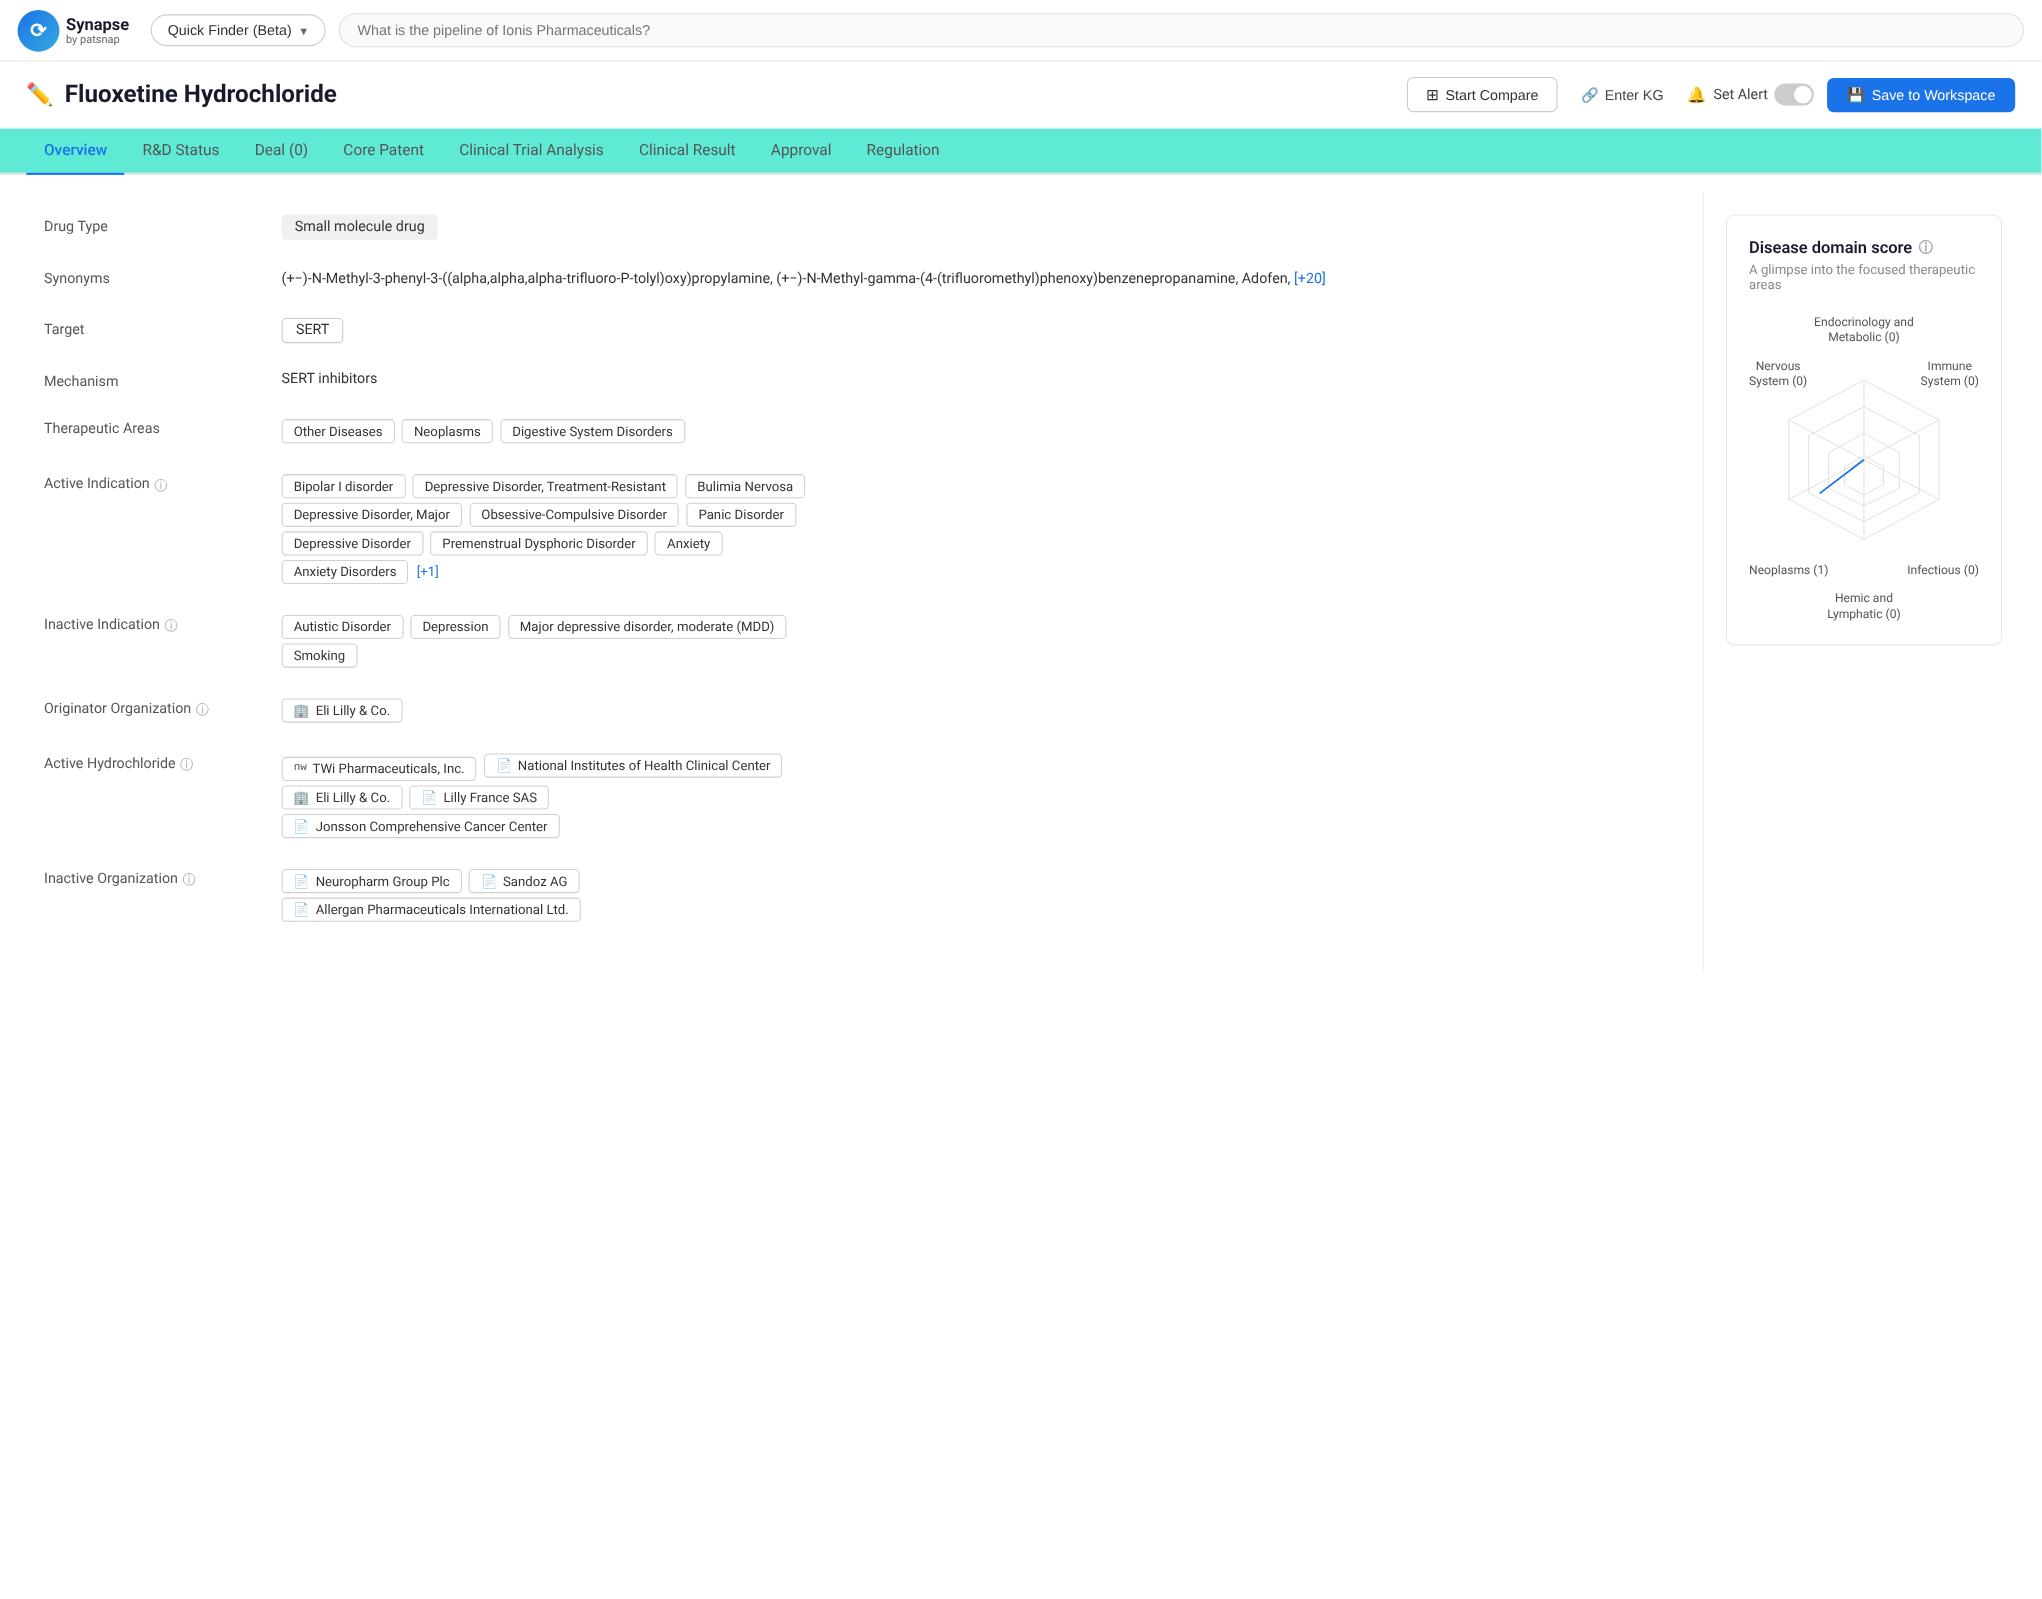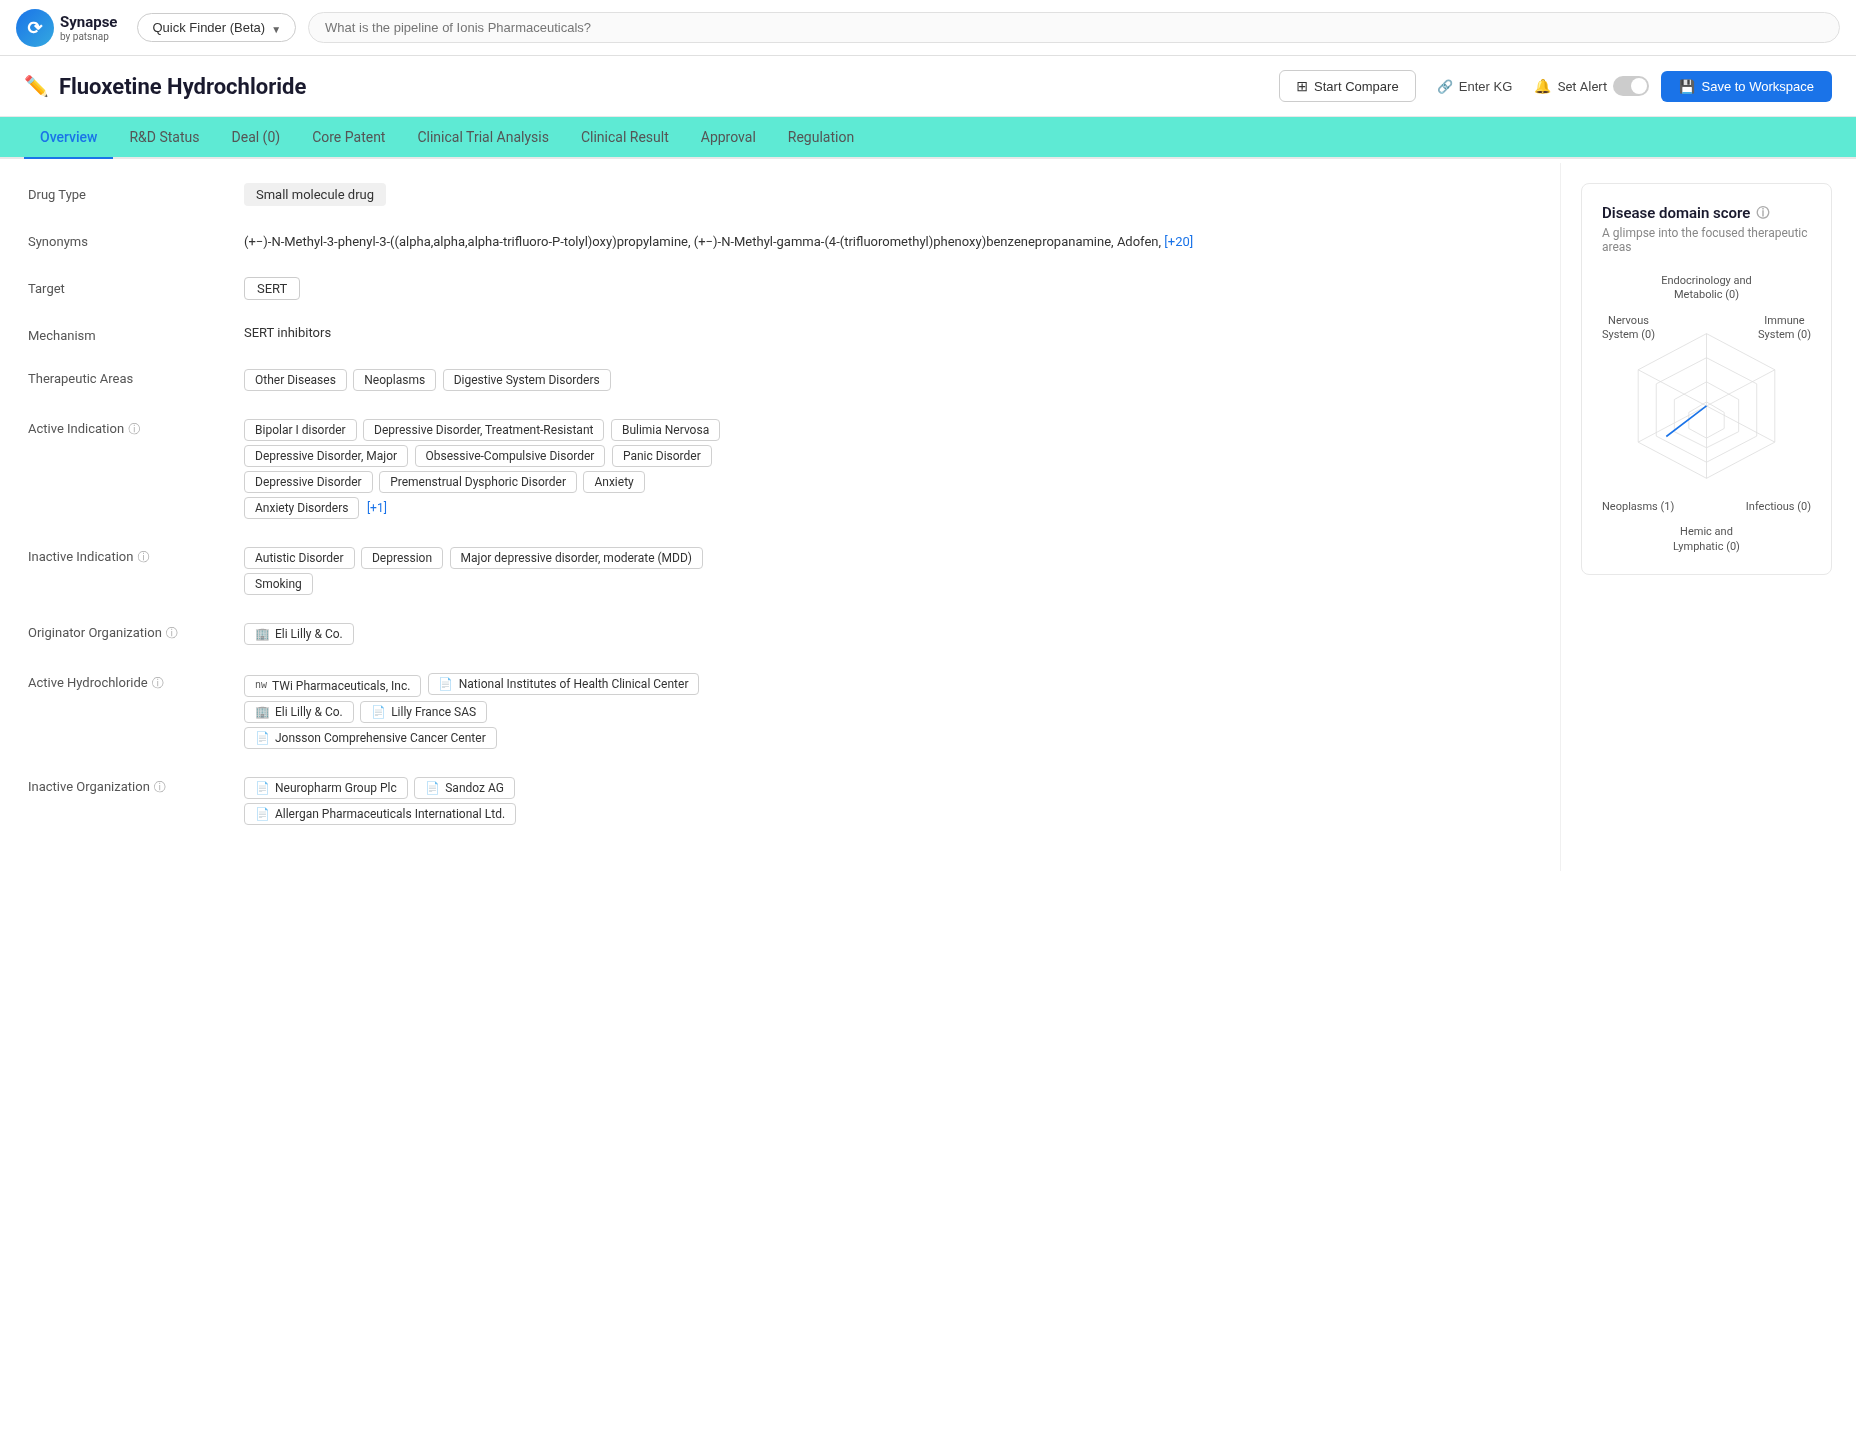--- a/index.html
+++ b/index.html
@@ -66,21 +66,21 @@
       display: flex; border-bottom: 2px solid #e8e8e8; padding: 0 24px; background: #5eead4;
     }
     .tab {
       padding: 12px 16px; cursor: pointer; font-size: 14px; color: #555; border-bottom: 2px solid transparent;
       margin-bottom: -2px; text-decoration: none;
     }
     .tab.active { color: #1a73e8; border-bottom-color: #1a73e8; font-weight: 500; }
 
     
     .main-content {
-      display: flex; padding: 4px; gap: 0;
+      display: flex; padding: 16px; gap: 0;
     }
     .left-panel { flex: 1; padding: 20px 24px; }
     .right-panel { width: 292px; padding: 20px; border-left: 1px solid #f0f0f0; }
 
     
     .field-row {
       display: flex; margin-bottom: 24px; gap: 16px;
     }
     .field-label {
       width: 200px; min-width: 200px; font-size: 13px; color: #555; padding-top: 4px;

